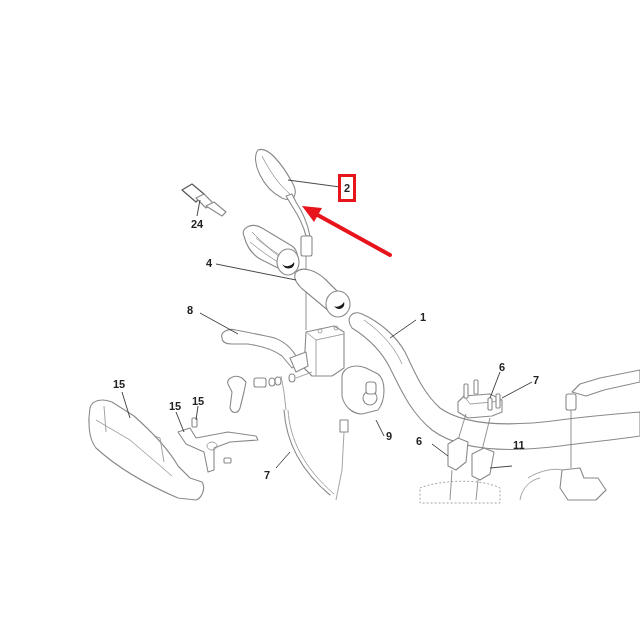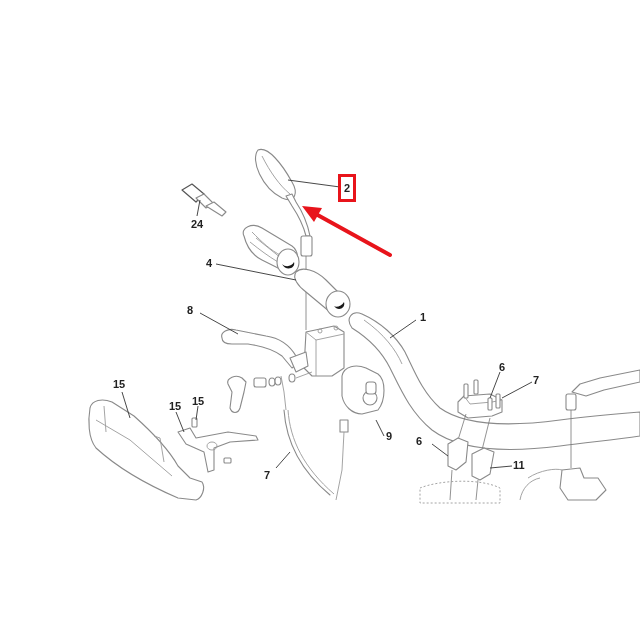--- a/index.html
+++ b/index.html
@@ -158,18 +158,18 @@
   <span class="hl-label">2</span>
 </div>
 
 <span class="label" style="left:420px; top:312px;">1</span>
 <span class="label" style="left:206px; top:258px;">4</span>
 <span class="label" style="left:499px; top:362px;">6</span>
 <span class="label" style="left:533px; top:375px;">7</span>
 <span class="label" style="left:187px; top:305px;">8</span>
 <span class="label" style="left:386px; top:431px;">9</span>
 <span class="label" style="left:416px; top:436px;">6</span>
-<span class="label" style="left:513px; top:460px;text-align:right;">11</span>
+<span class="label" style="left:513px; top:440px;text-align:right;">11</span>
 <span class="label" style="left:113px; top:379px;">15</span>
 <span class="label" style="left:169px; top:401px;">15</span>
 <span class="label" style="left:192px; top:396px;">15</span>
 <span class="label" style="left:264px; top:470px;">7</span>
 <span class="label" style="left:191px; top:219px;">24</span>
 
 </body></html>

